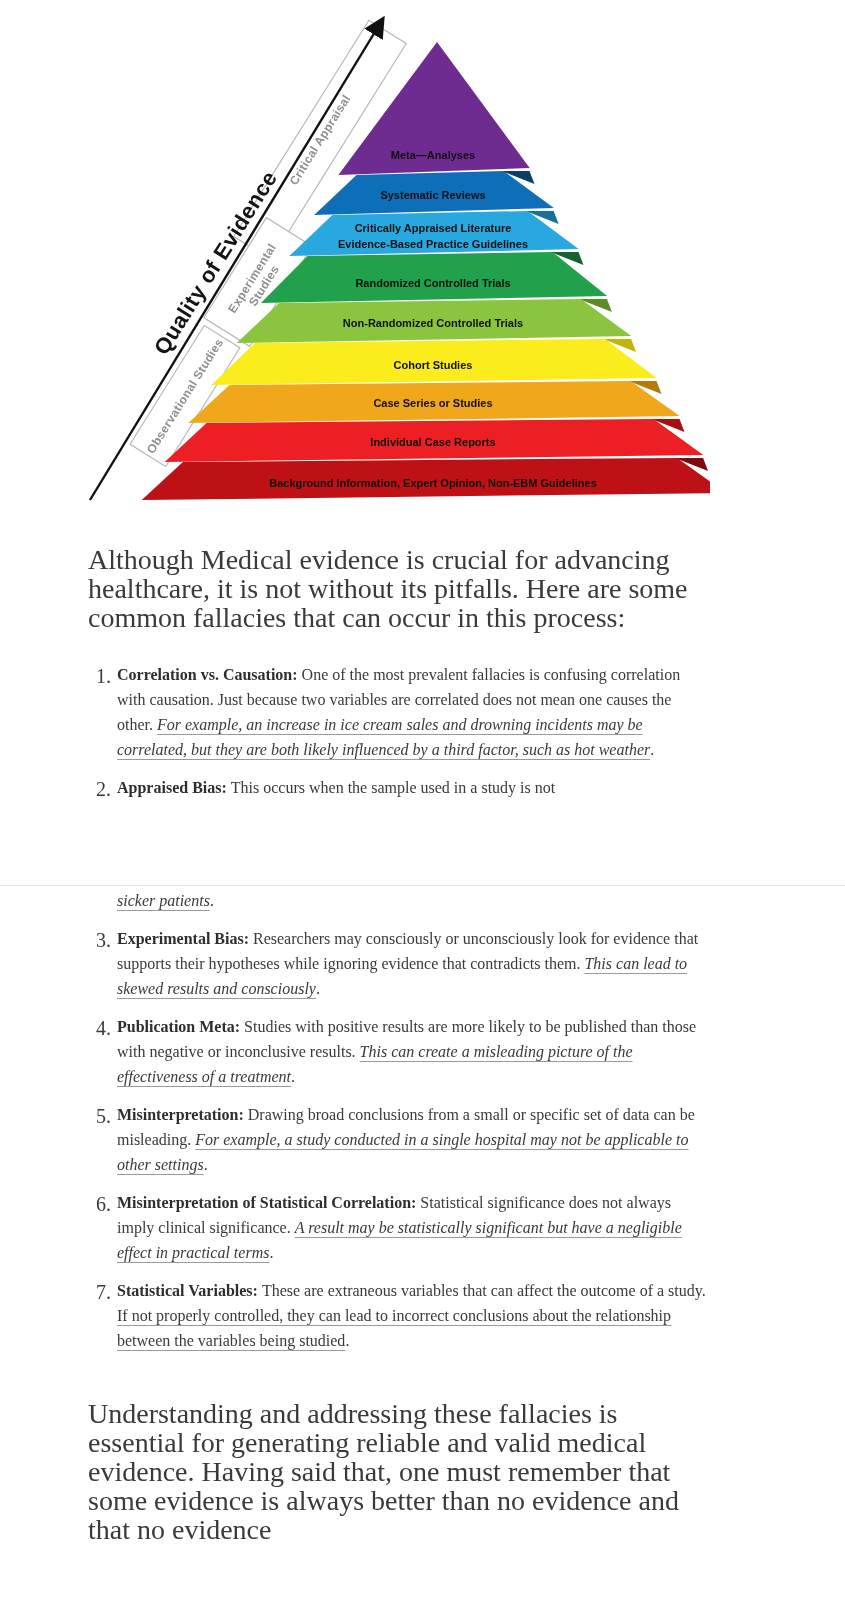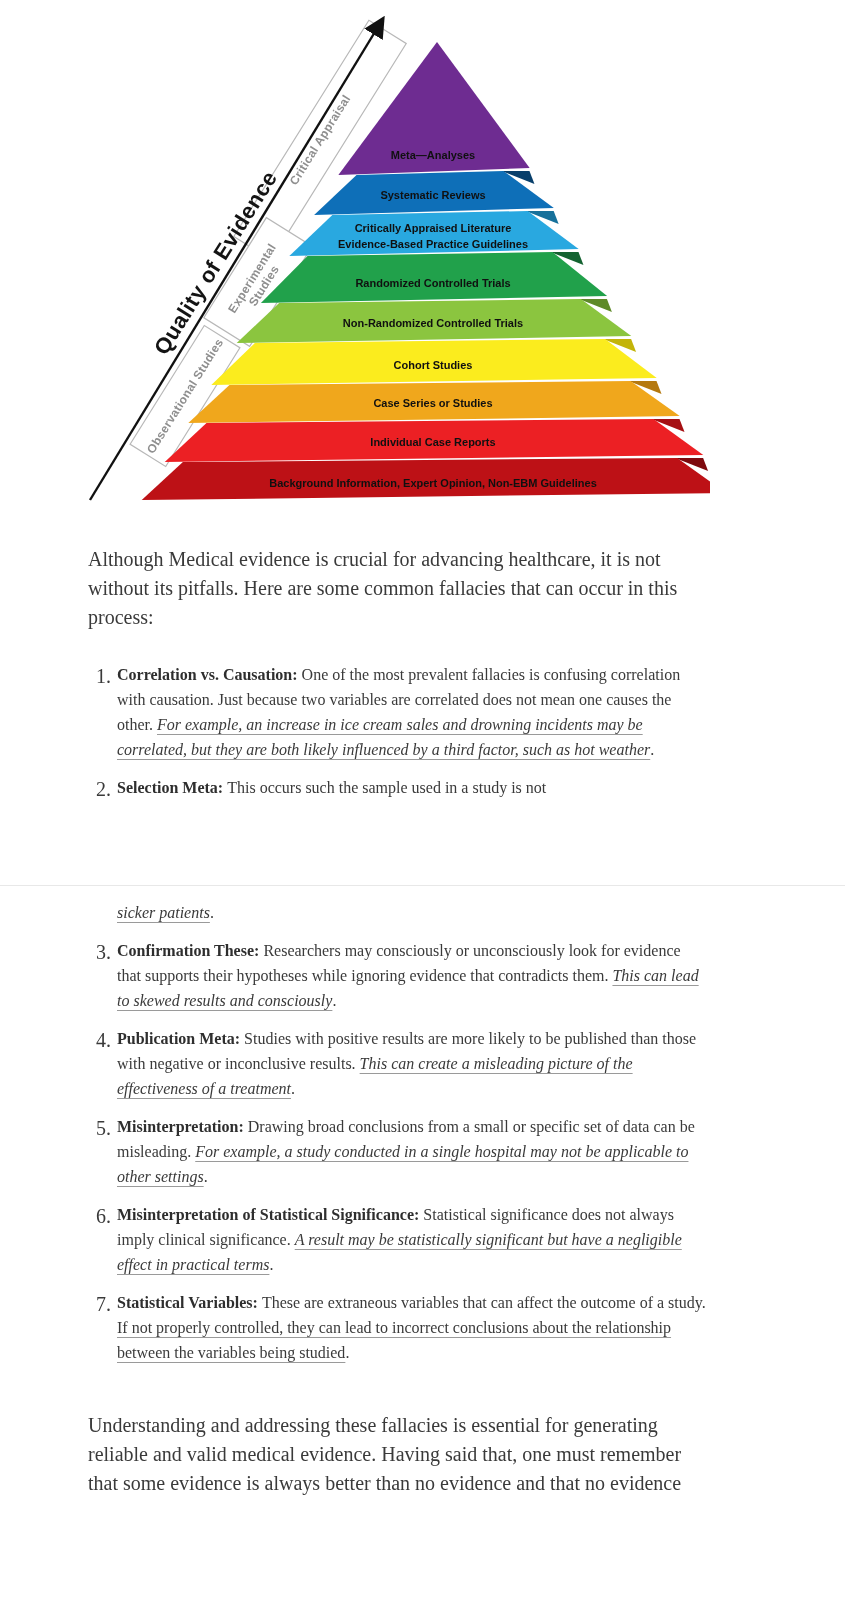--- a/index.html
+++ b/index.html
@@ -19,25 +19,25 @@
     font-family:"Liberation Sans", sans-serif; font-size:12px; font-weight:bold;
     fill:#8f8f8f; letter-spacing:0.3px;
   }
   .axis-label {
     font-family:"Liberation Sans", sans-serif; font-size:22px; font-weight:bold;
     fill:#141414; letter-spacing:0.4px;
   }
 
   
   .content { margin-left:88px; width:618px; }
-  .para { font-size:20px; line-height:29px; color:#3a3a3a; margin:0; }
+  .para { font-size:28px; line-height:29px; color:#3a3a3a; margin:0; }
   .intro { margin-top:43px; }
   .closing { margin-top:46px; }
   .flist { margin-top:30px; }
-  .flist-after { margin-top:14px; }
+  .flist-after { margin-top:2px; }
   .list-item { display:flex; margin-bottom:13px; }
   .num { flex:none; width:23px; text-align:right; font-size:20px; line-height:29px; color:#3a3a3a; }
   .item-body { flex:1; margin-left:6px; font-size:16px; line-height:25px; color:#3a3a3a;font-family:Liberation Serif, serif; }
   .run-b { font-weight:bold; color:#2e2e2e; }
   .run-em {
     font-style:italic; text-decoration:underline;
     text-decoration-color:#9a9a9a; text-decoration-thickness:1px; text-underline-offset:3.5px;
   }
   .run-u {
     text-decoration:underline;
@@ -107,49 +107,49 @@
 
   <div class="content">
     <p class="para intro">Although Medical evidence is crucial for advancing healthcare, it is not without its pitfalls. Here are some common fallacies that can occur in this process:</p>
     <div class="flist">
         <div class="list-item">
           <span class="num">1.</span>
           <div class="item-body"><span class="run-b">Correlation vs. Causation: </span><span class="run-n">One of the most prevalent fallacies is confusing correlation with causation. Just because two variables are correlated does not mean one causes the other. </span><span class="run-em">For example, an increase in ice cream sales and drowning incidents may be correlated, but they are both likely influenced by a third factor, such as hot weather</span><span class="run-n">.</span></div>
         </div>
         <div class="list-item">
           <span class="num">2.</span>
-          <div class="item-body"><span class="run-b">Selection Meta: </span><span class="run-n">This occurs such the sample used in a study is not</span></div>
+          <div class="item-body"><span class="run-b">Appraised Bias: </span><span class="run-n">This occurs when the sample used in a study is not</span></div>
         </div>
       </div>
   </div>
 
   <div class="break-gap"></div>
   <div class="break-line"></div>
 
   <div class="content">
     <div class="flist flist-after">
         <div class="list-item">
           <span class="num"></span>
           <div class="item-body"><span class="run-em">sicker patients</span><span class="run-n">.</span></div>
         </div>
         <div class="list-item">
           <span class="num">3.</span>
-          <div class="item-body"><span class="run-b">Confirmation These: </span><span class="run-n">Researchers may consciously or unconsciously look for evidence that supports their hypotheses while ignoring evidence that contradicts them. </span><span class="run-em">This can lead to skewed results and consciously</span><span class="run-n">.</span></div>
+          <div class="item-body"><span class="run-b">Experimental Bias: </span><span class="run-n">Researchers may consciously or unconsciously look for evidence that supports their hypotheses while ignoring evidence that contradicts them. </span><span class="run-em">This can lead to skewed results and consciously</span><span class="run-n">.</span></div>
         </div>
         <div class="list-item">
           <span class="num">4.</span>
           <div class="item-body"><span class="run-b">Publication Meta: </span><span class="run-n">Studies with positive results are more likely to be published than those with negative or inconclusive results. </span><span class="run-em">This can create a misleading picture of the effectiveness of a treatment</span><span class="run-n">.</span></div>
         </div>
         <div class="list-item">
           <span class="num">5.</span>
           <div class="item-body"><span class="run-b">Misinterpretation: </span><span class="run-n">Drawing broad conclusions from a small or specific set of data can be misleading. </span><span class="run-em">For example, a study conducted in a single hospital may not be applicable to other settings</span><span class="run-n">.</span></div>
         </div>
         <div class="list-item">
           <span class="num">6.</span>
-          <div class="item-body"><span class="run-b">Misinterpretation of Statistical Significance: </span><span class="run-n">Statistical significance does not always imply clinical significance. </span><span class="run-em">A result may be statistically significant but have a negligible effect in practical terms</span><span class="run-n">.</span></div>
+          <div class="item-body"><span class="run-b">Misinterpretation of Statistical Correlation: </span><span class="run-n">Statistical significance does not always imply clinical significance. </span><span class="run-em">A result may be statistically significant but have a negligible effect in practical terms</span><span class="run-n">.</span></div>
         </div>
         <div class="list-item">
           <span class="num">7.</span>
           <div class="item-body"><span class="run-b">Statistical Variables: </span><span class="run-n">These are extraneous variables that can affect the outcome of a study. </span><span class="run-u">If not properly controlled, they can lead to incorrect conclusions about the relationship between the variables being studied</span><span class="run-n">.</span></div>
         </div>
       </div>
     <p class="para closing">Understanding and addressing these fallacies is essential for generating reliable and valid medical evidence. Having said that, one must remember that some evidence is always better than no evidence and that no evidence</p>
   </div>
 
 </div>

